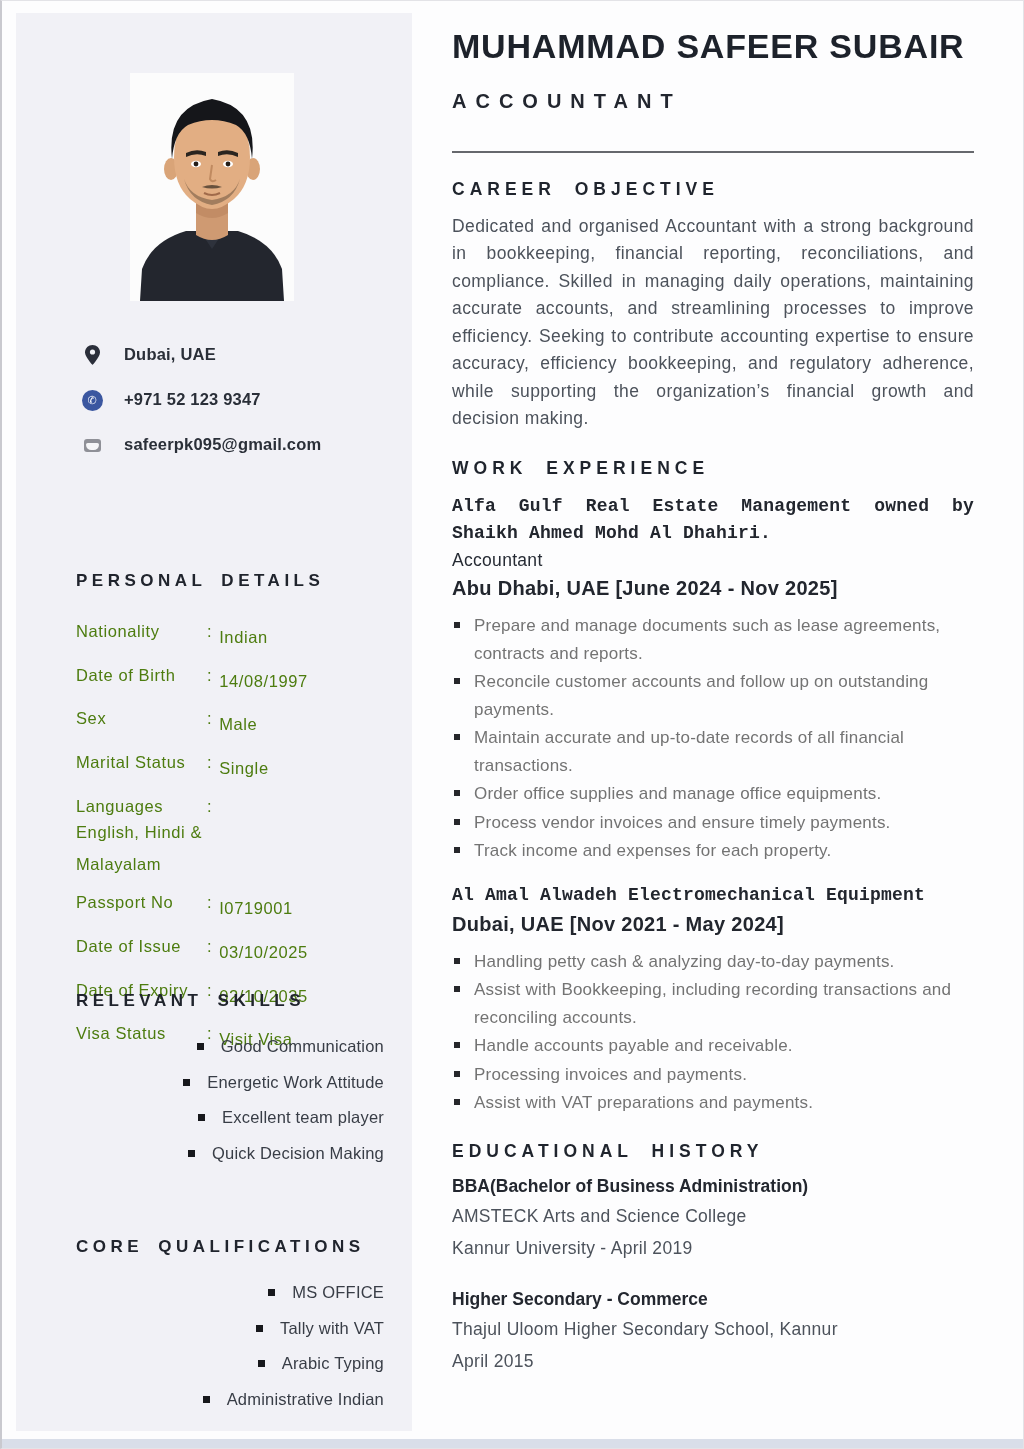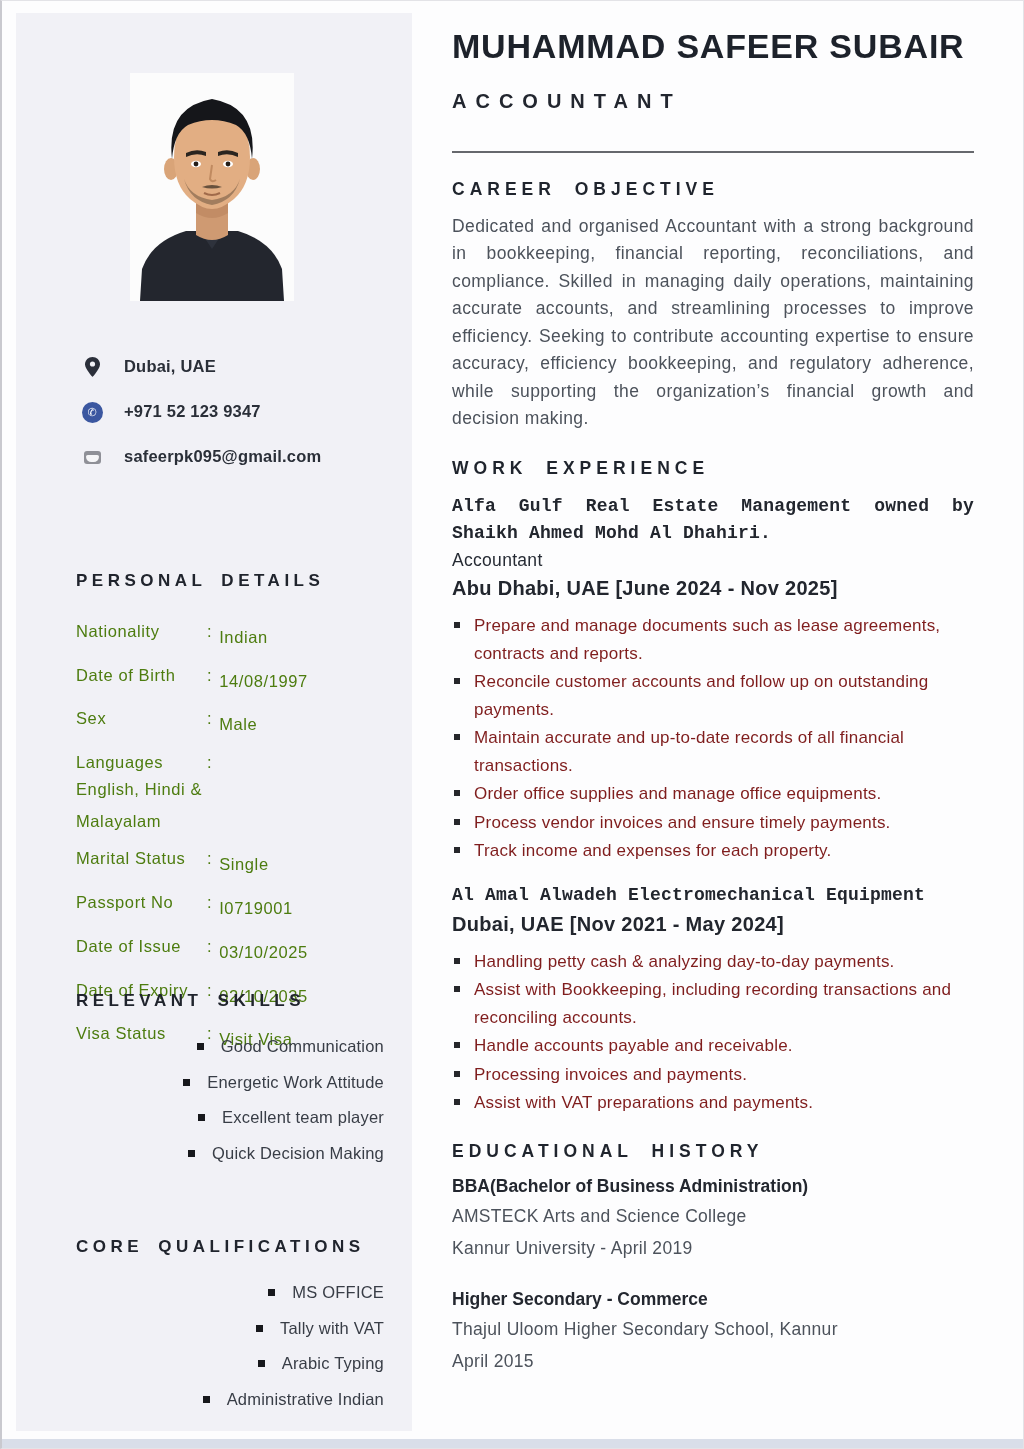--- a/index.html
+++ b/index.html
@@ -28,21 +28,21 @@
     background:#f1f1f6;
     color:#30353e;
   }
   .photo-frame {
     position:absolute; left:114px; top:60px;
     width:164px; height:228px;
     background:#ffffff;
     overflow:hidden;
   }
   .contact {
-    position:absolute; left:0; top:330px; width:100%;margin-top:12px;
+    position:absolute; left:0; top:330px; width:100%;
   }
   .contact-row {
     display:flex; align-items:flex-start;
     padding-left:64px; padding-right:20px;
     margin-bottom:21px;
   }
   .contact-icon {
     width:24px; height:24px; flex:0 0 24px;
     display:flex; align-items:center; justify-content:center;
     margin-top:0px;
@@ -131,21 +131,21 @@
   .job + .job { margin-top:17px; }
   .job-company {
     font-size:18px; font-weight:bold; color:#22262e;
     line-height:1.5; text-align:justify; letter-spacing:0.2px;font-family:Liberation Mono, monospace;
   }
   .job-position { font-size:17.5px; color:#262b34; line-height:1.5; letter-spacing:0.3px; }
   .job-location { font-size:20px; font-weight:bold; color:#22262e; line-height:1.5; letter-spacing:0.3px; }
   .job-bullets { margin-top:9px; }
   .bullet-row-main {
     position:relative; padding-left:22px;
-    font-size:17px; color:#7f1d1d;
+    font-size:17px; color:#737373;
     line-height:1.62; letter-spacing:0.2px;
     margin-bottom:1px;
   }
   .bullet-row-main .msq {
     position:absolute; left:2px; top:10px;
     width:6px; height:6px; background:#26272b;
   }
   .edu-header { margin-top:24px; }
   .edu-entry { margin-top:10px; }
   .edu-entry + .edu-entry { margin-top:20px; }
@@ -216,22 +216,22 @@
         <span class="contact-text">safeerpk095@gmail.com</span>
       </div>
     </div>
 
     <div class="pd side-section">
       <div class="side-header">PERSONAL DETAILS</div>
       <div class="pd-rows">
         <div class="pd-row"><span class="pd-label">Nationality</span><span class="pd-colon">:</span><span class="pd-value">Indian</span></div>
         <div class="pd-row"><span class="pd-label">Date of Birth</span><span class="pd-colon">:</span><span class="pd-value">14/08/1997</span></div>
         <div class="pd-row"><span class="pd-label">Sex</span><span class="pd-colon">:</span><span class="pd-value">Male</span></div>
+        <div class="pd-row"><span class="pd-label">Marital Status</span><span class="pd-colon">:</span><span class="pd-value">Single</span></div>
         <div class="pd-row"><span class="pd-label">Languages</span><span class="pd-colon">:</span><span class="pd-value">English, Hindi &amp; Malayalam</span></div>
-        <div class="pd-row"><span class="pd-label">Marital Status</span><span class="pd-colon">:</span><span class="pd-value">Single</span></div>
         <div class="pd-row"><span class="pd-label">Passport No</span><span class="pd-colon">:</span><span class="pd-value">I0719001</span></div>
         <div class="pd-row"><span class="pd-label">Date of Issue</span><span class="pd-colon">:</span><span class="pd-value">03/10/2025</span></div>
         <div class="pd-row"><span class="pd-label">Date of Expiry</span><span class="pd-colon">:</span><span class="pd-value">02/10/2035</span></div>
         <div class="pd-row"><span class="pd-label">Visa Status</span><span class="pd-colon">:</span><span class="pd-value">Visit Visa</span></div>
       </div>
     </div>
 
     <div class="skills side-section">
       <div class="side-header">RELEVANT SKILLS</div>
       <div class="bullet-list-side">

